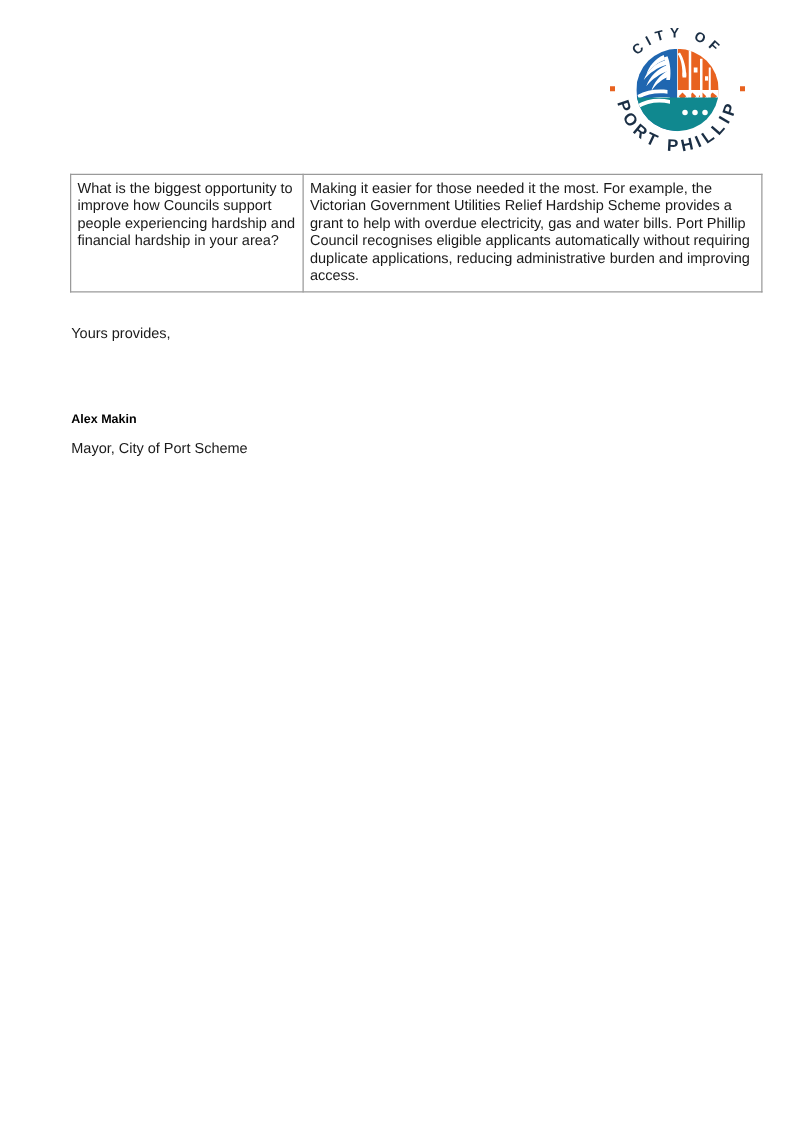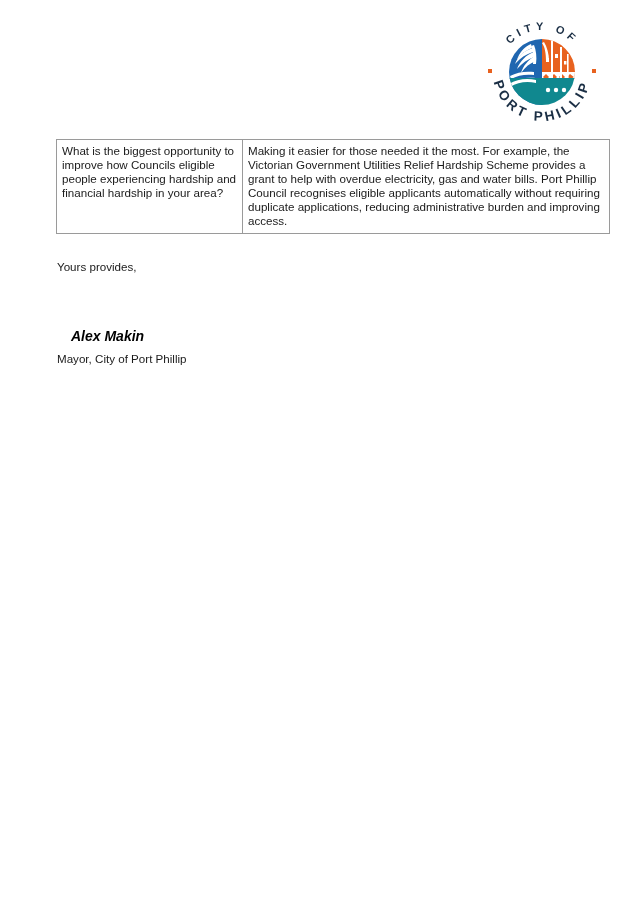--- a/index.html
+++ b/index.html
@@ -58,27 +58,26 @@
   .closing {
     position: absolute;
     left: 57px;
     top: 260px;
     font-size: 11.6px;
     line-height: 14px;
     color: #1a1a1a;
   }
   .sign-name {
     position: absolute;
-    left: 71px;
+    left: 57px;
     top: 329px;
-    font-size: 14px;
+    font-size: 10px;
     line-height: 14px;
     font-weight: bold;
     color: #000000;
-    font-style: italic;
   }
   .sign-title {
     position: absolute;
     left: 57px;
     top: 352px;
     font-size: 11.6px;
     line-height: 14px;
     color: #1a1a1a;
   }
 </style>
@@ -166,23 +165,23 @@
     </text>
     <text font-family="'Liberation Sans', sans-serif" font-size="13.5" font-weight="bold" letter-spacing="3.4" fill="#1a2e44">
       <textPath href="#arcBottom" startOffset="50%" text-anchor="middle">PORT PHILLIP</textPath>
     </text>
   </svg>
 </div>
 
 <table class="qa-table">
   <tbody>
     <tr>
-      <td class="col-q">What is the biggest opportunity to improve how Councils eligible people experiencing hardship and financial hardship in your area?</td>
+      <td class="col-q">What is the biggest opportunity to improve how Councils support people experiencing hardship and financial hardship in your area?</td>
       <td class="col-a">Making it easier for those needed it the most. For example, the Victorian Government Utilities Relief Hardship Scheme provides a grant to help with overdue electricity, gas and water bills. Port Phillip Council recognises eligible applicants automatically without requiring duplicate applications, reducing administrative burden and improving access.</td>
     </tr>
   </tbody>
 </table>
 
 <div class="closing">Yours provides,</div>
 
 <div class="sign-name">Alex Makin</div>
 
-<div class="sign-title">Mayor, City of Port Phillip</div>
+<div class="sign-title">Mayor, City of Port Scheme</div>
 
 </body></html>

